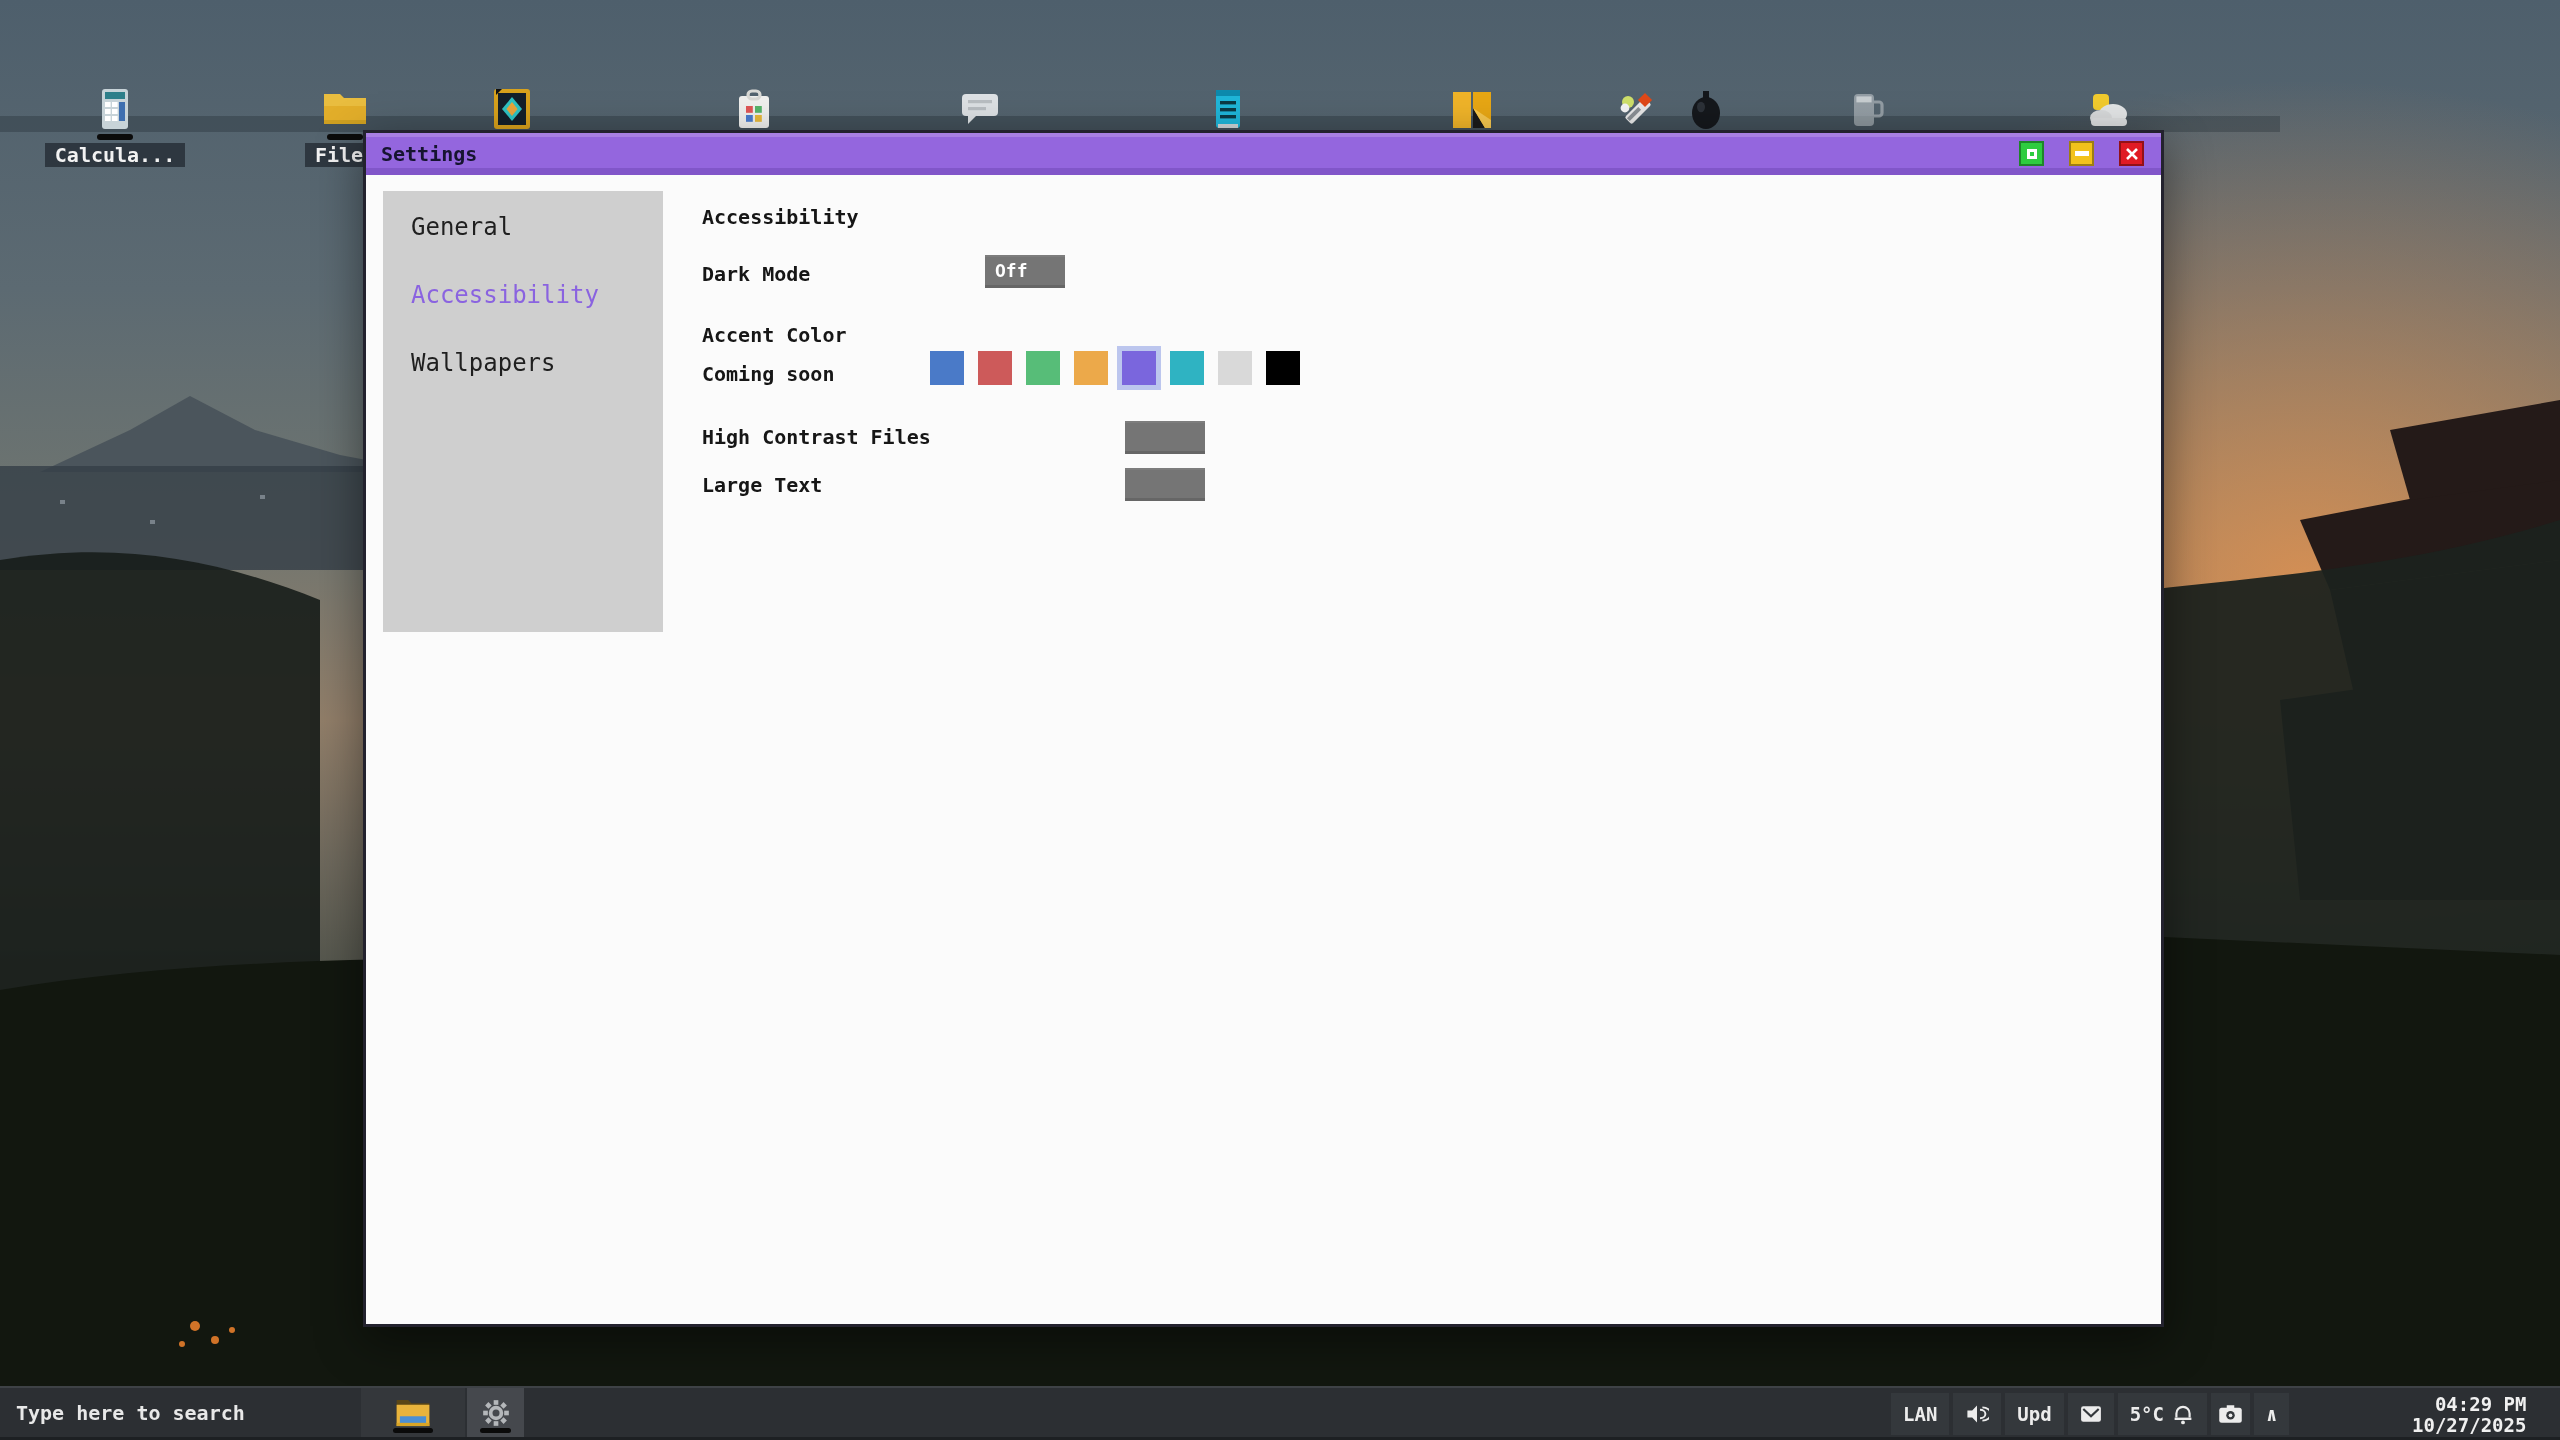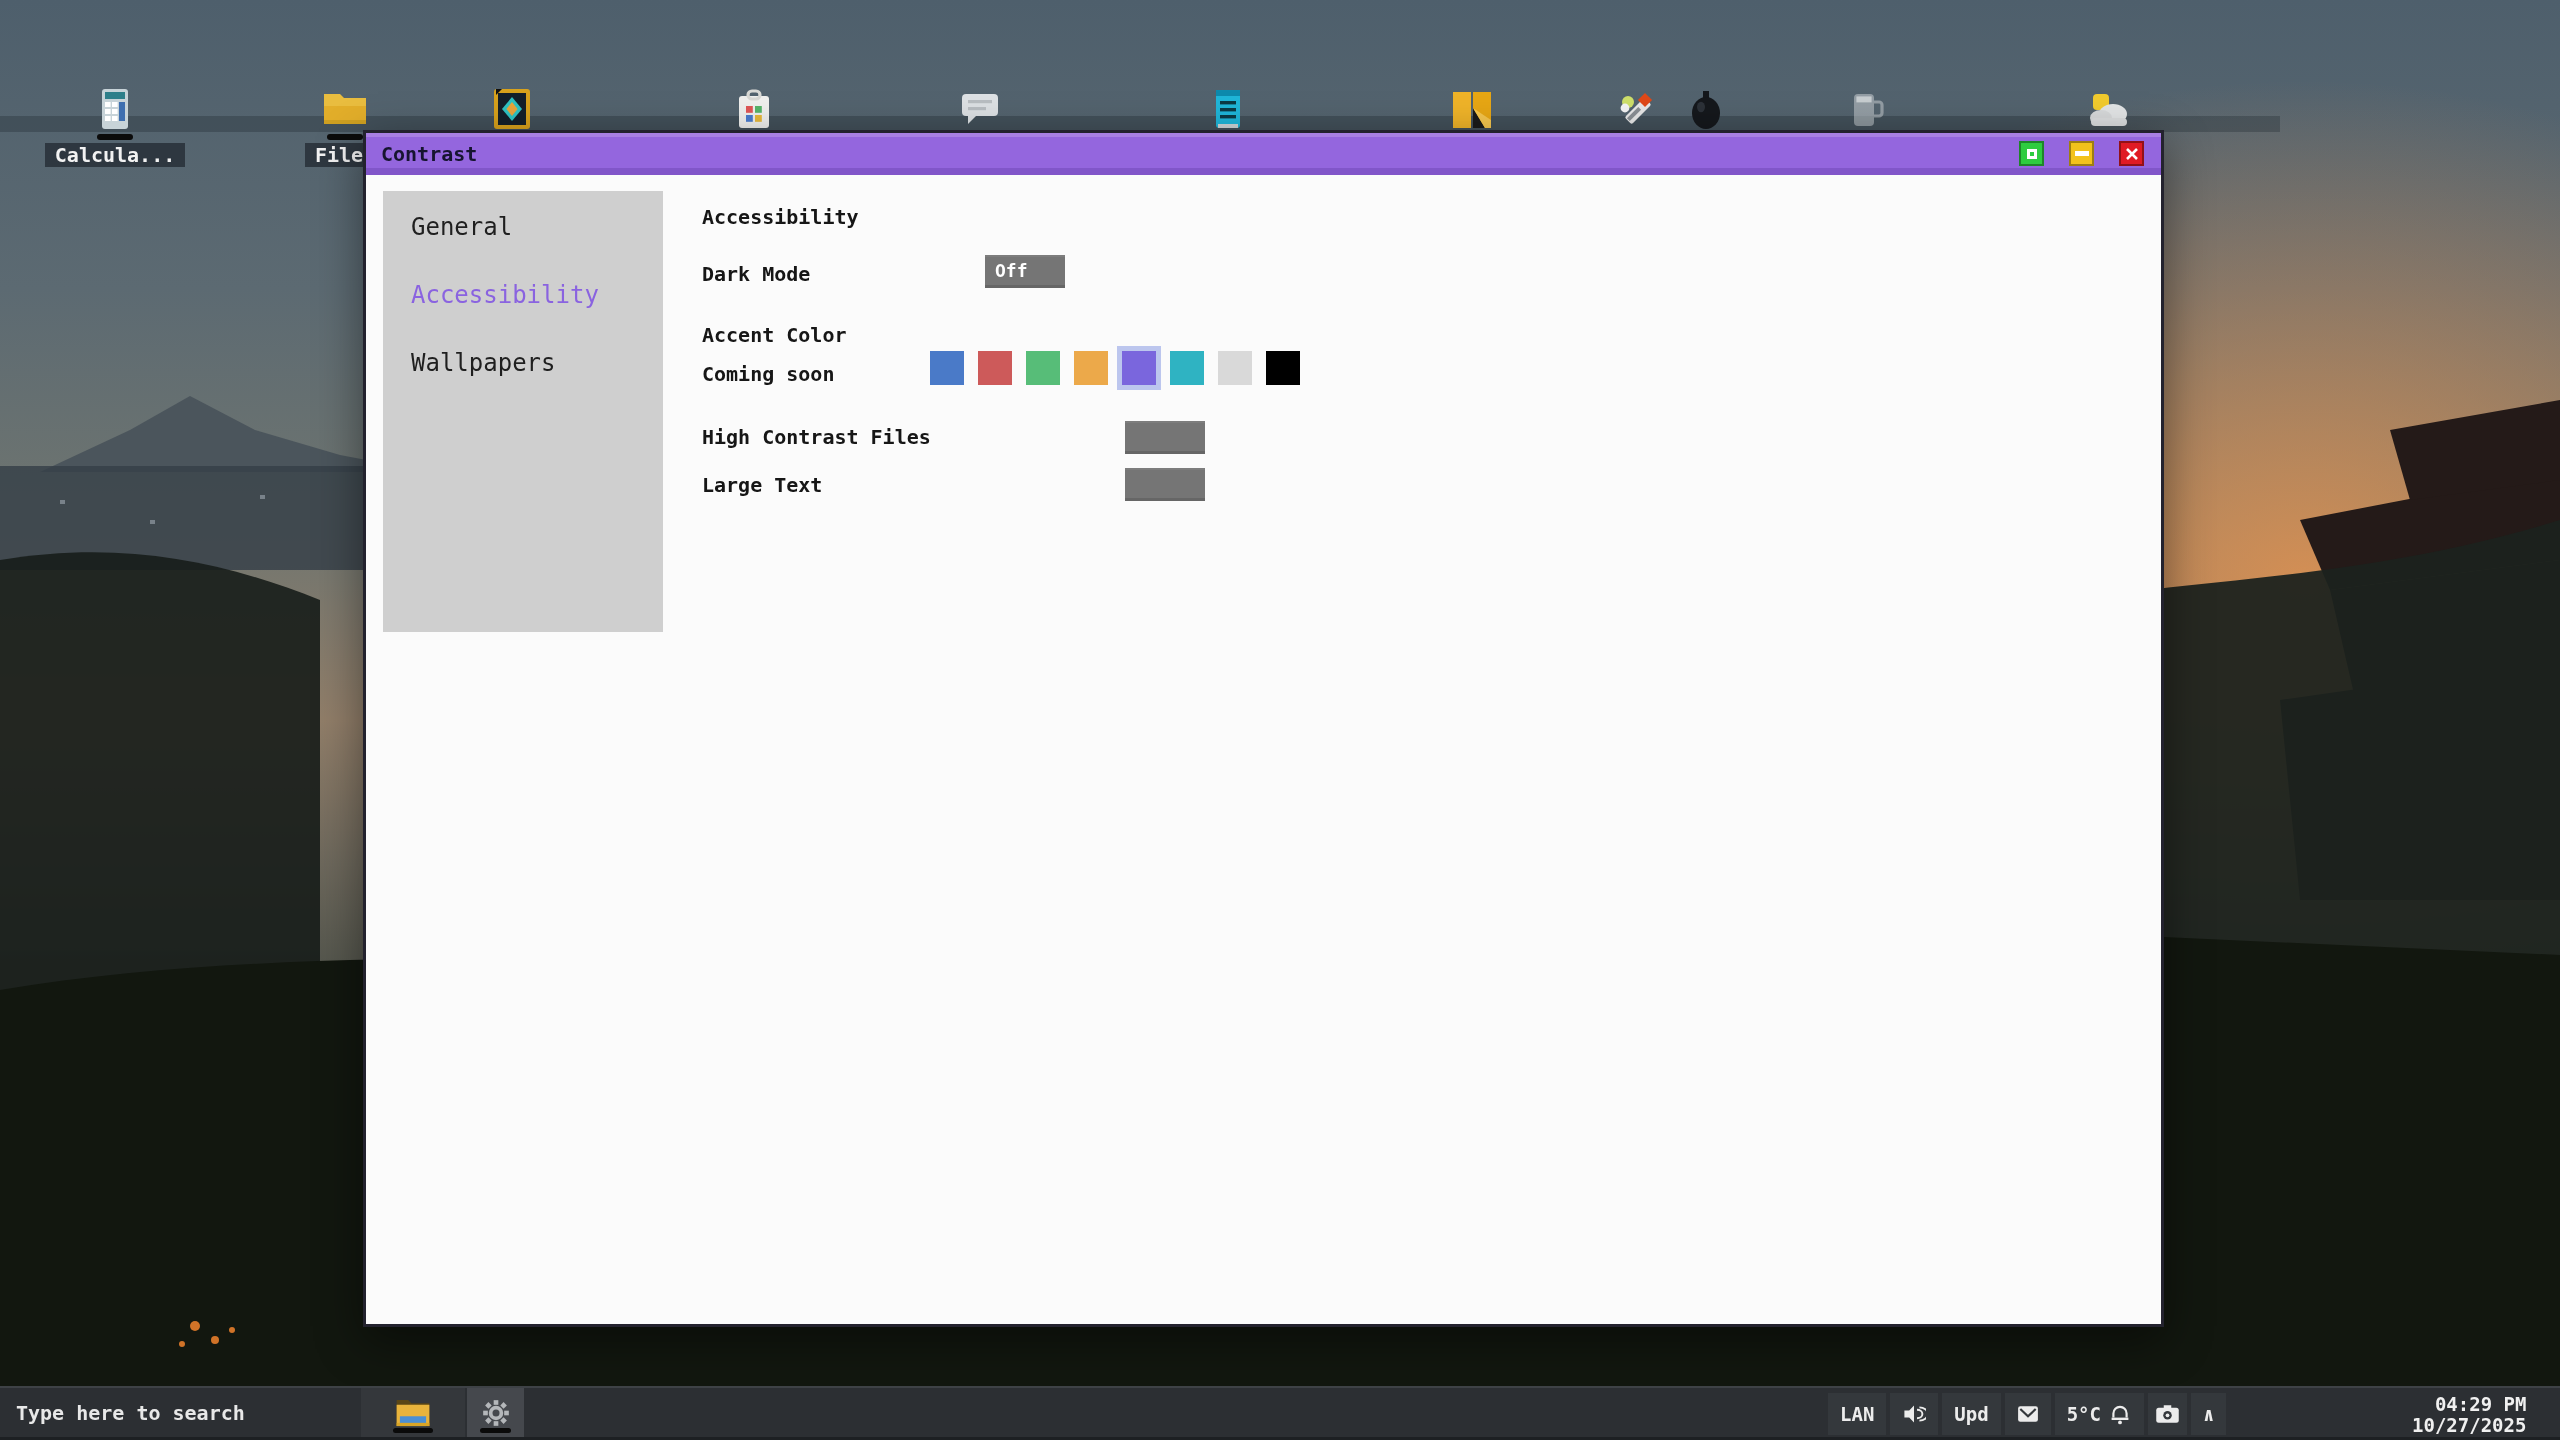--- a/index.html
+++ b/index.html
@@ -50,21 +50,21 @@
   .taskbar { position:absolute; left:0; top:1386px; width:2560px; height:54px;
     background:#2c2f33; border-top:2px solid #3e4246; border-bottom:3px solid #1d2023; }
   .search-input { position:absolute; left:16px; top:0; width:420px; height:49px; background:transparent;
     border:none; outline:none; color:#ededed; font-family:"DejaVu Sans Mono",monospace; font-size:20px; font-weight:bold; }
   .search-input::placeholder { color:#e8e8e8; opacity:1; }
   .appbtn { position:absolute; top:0; height:49px; display:flex; align-items:center; justify-content:center; }
   .appbtn.files-btn { left:361px; width:104px; background:#34373b; }
   .appbtn.settings-btn { left:467px; width:57px; background:#45484d; }
   .appbtn .runline { position:absolute; bottom:4px; height:5px; background:#0a0a0a; border-radius:3px; }
   .files-btn .runline { width:40px; } .settings-btn .runline { width:31px; }
-  .tray { position:absolute; left:1828px; top:5px; height:42px; display:flex; gap:4px; }
+  .tray { position:absolute; left:1891px; top:5px; height:42px; display:flex; gap:4px; }
   .tray-box { background:#34383c; height:42px; display:flex; align-items:center; gap:7px; padding:0 12px;
     color:#ececec; font-size:19px; font-weight:bold; white-space:nowrap; }
   .clock { position:absolute; left:2412px; top:6px; color:#f0f0f0; font-size:19px; font-weight:bold; line-height:21px;text-align:right; }
 </style>
 </head>
 <body>
 
 <div class="screen">
 
   <svg class="wp-svg" viewBox="0 0 2560 1440" preserveAspectRatio="none">
@@ -230,21 +230,21 @@
         <rect x="3" y="3" width="8" height="8" rx="2" fill="#f2cb2e"></rect>
         <ellipse cx="13" cy="13" rx="7" ry="5" fill="#e3e5e6"></ellipse>
         <ellipse cx="7" cy="15" rx="5.5" ry="4" fill="#d7d9da"></ellipse>
         <rect x="2" y="15" width="18" height="4" rx="2" fill="#dcdedf"></rect>
       </svg>
     </div>
   </div>
 
   <div class="window">
     <div class="titlebar">
-      <span class="title-text">Contrast</span>
+      <span class="title-text">Settings</span>
       <div class="controls">
         <div class="ctrl max">
             <span class="sq"></span>
           </div>
         <div class="ctrl min">
             <span class="bar"></span>
           </div>
         <div class="ctrl close">
           <svg width="14" height="14" viewBox="0 0 14 14">
             <path d="M2,2 L12,12 M12,2 L2,12" stroke="#ffffff" stroke-width="2.6"></path>

